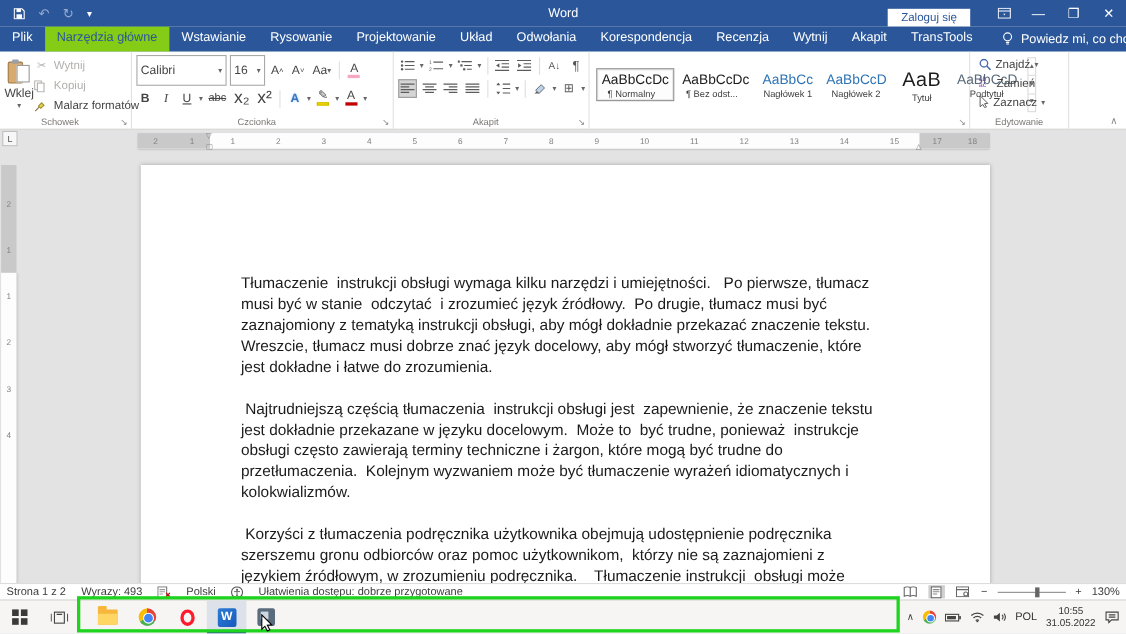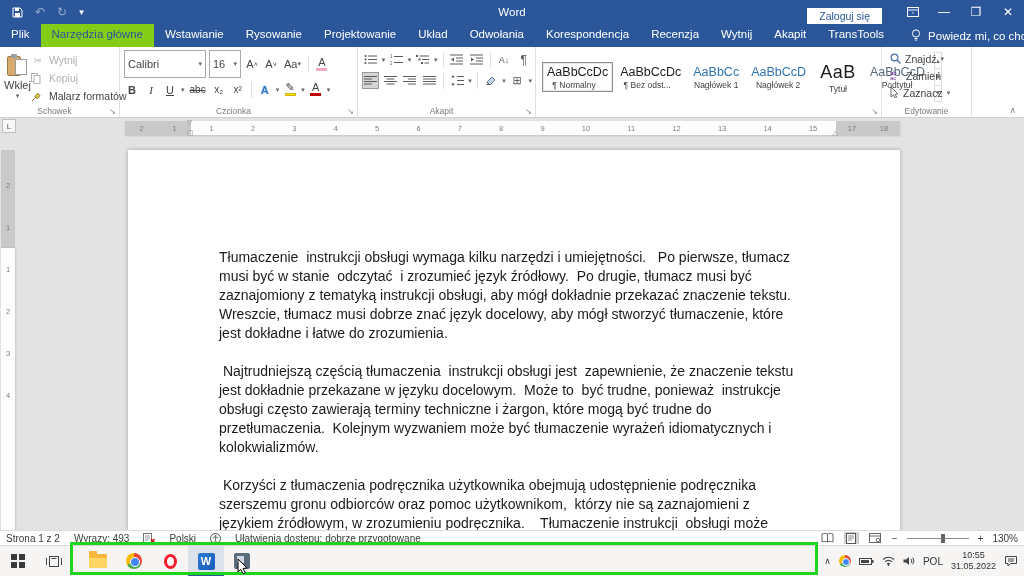--- a/index.html
+++ b/index.html
@@ -46,21 +46,21 @@
   .fontgrp { display:flex; flex-direction:column; gap:3px; width:228px; }
   .frow { display:flex; align-items:center; gap:3px; }
   .combo { border:1px solid #aaa9a8; background:#fff; height:17px; display:flex; align-items:center; justify-content:space-between; padding:13px 3px; font-size:11px; }
   .combo.name { width:82px; }
   .combo.size { width:32px; }
   .fbtn { min-width:16px; height:17px; display:flex; align-items:center; justify-content:center; font-size:11px; padding:0 2px; }
   .fbtn.b { font-weight:bold; }
   .fbtn.i { font-style:italic; font-family:"Liberation Serif", serif; }
   .fbtn.u { text-decoration:underline; }
   .fbtn.strike { text-decoration:line-through; font-size:10px; }
-  .fbtn.sup, .fbtn.sub { font-size:10px; }
+  .fbtn.sup, .fbtn.sub { font-size:16px; }
   .grow-ic { position:relative; font-size:11px; }
   .grow-ic sup { font-size:7px; color:#444; }
   .fx { color:#3a76c4; font-weight:bold; text-shadow:0 0 2px #9cc3ef; }
   .colorbar { display:flex; flex-direction:column; align-items:center; line-height:9px; }
   .colorbar .bar { width:11px; height:3px; margin-top:1px; }
   .bar.yellow { background:#ffe400; border:1px solid #c9b400; }
   .bar.red { background:#c00000; }
   .vsep { width:1px; height:16px; background:#e0dfdd; margin:0 2px; }
 
   

